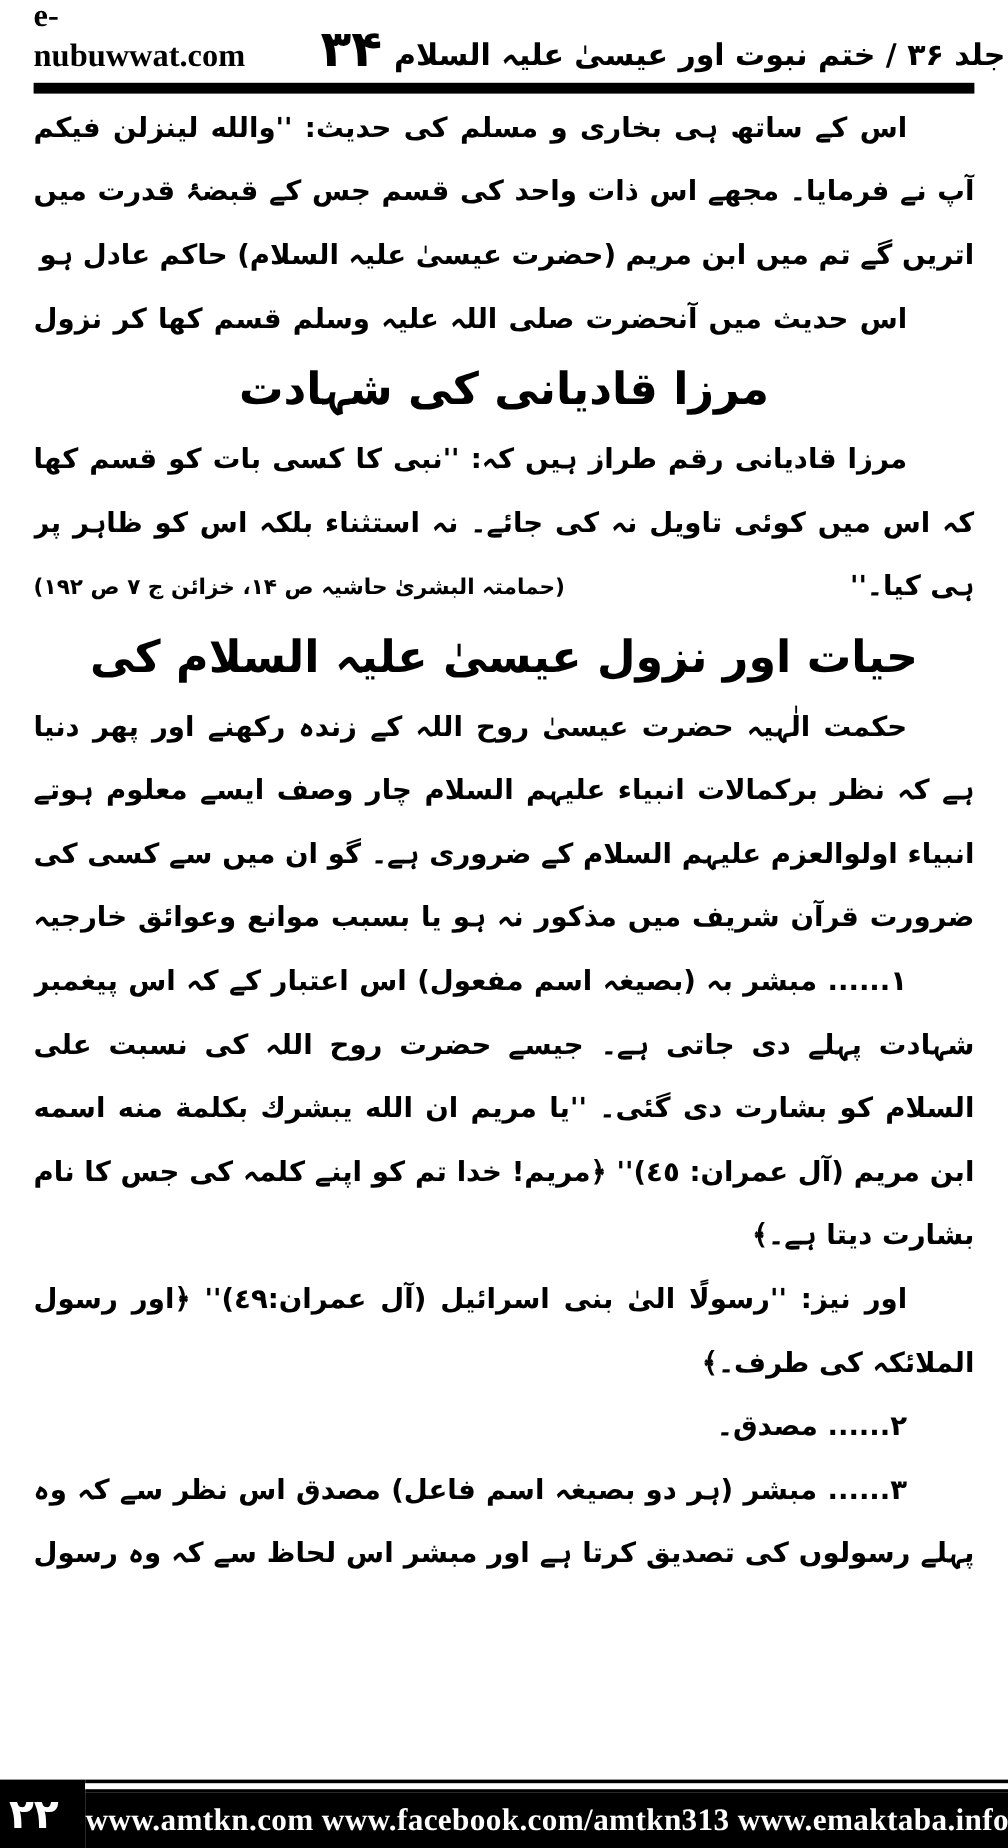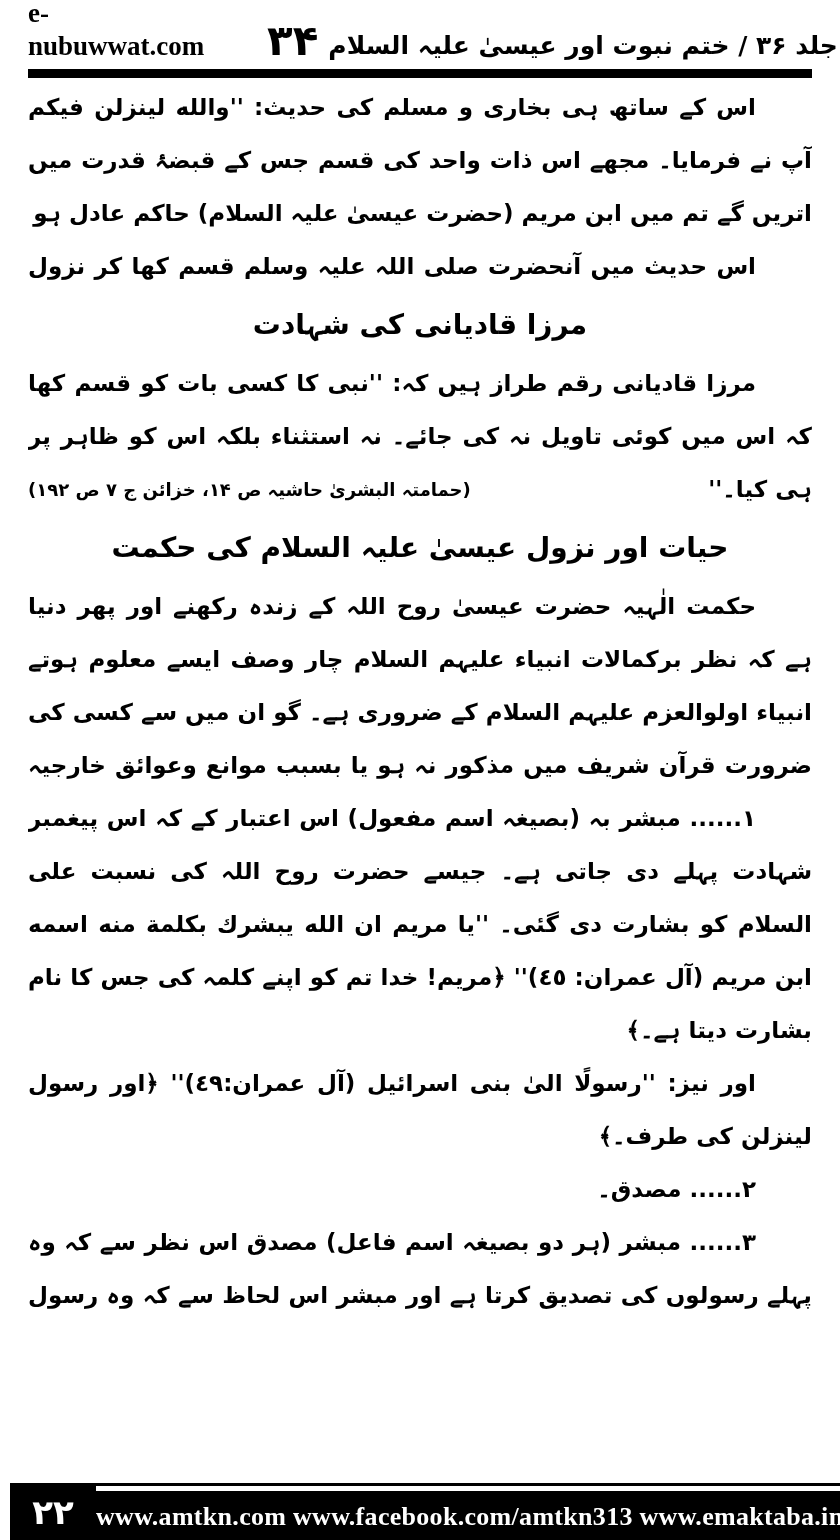--- a/index.html
+++ b/index.html
@@ -38,34 +38,34 @@
     font-weight:bold; font-size:23px;
     height:53px; line-height:53px;
     text-align:right; white-space:nowrap; overflow:hidden;
   }
   .just {
     white-space:normal;
     text-align:justify; text-align-last:justify;
   }
   .ind { padding-right:56px; }
   .heading {
-    direction:rtl; font-weight:bold; font-size:28px;
+    direction:rtl; font-weight:bold; font-size:37px;
     height:64px; line-height:64px; text-align:center;
     margin:0; overflow:hidden;
   }
   .split {
     display:flex; justify-content:space-between; align-items:center;
     direction:rtl; white-space:nowrap;
   }
   .split .cite { font-size:18px; }
 
   
   .ftr {
     position:absolute; left:0; right:16px; bottom:0;
-    height:57px; display:flex; align-items:stretch;
+    height:57px; display:flex; align-items:stretch;justify-content:center;
   }
   .pgbox {
     margin-left:10px; width:86px; background:#000; color:#fff;
     font-weight:bold; font-size:34px;
     display:flex; align-items:center; justify-content:center;
     flex:0 0 auto;
   }
   .fright { flex:1 1 auto; margin-right:8px; display:flex; flex-direction:column; }
   .dlines {
     height:11px; box-sizing:border-box;
@@ -112,21 +112,21 @@
     <div class="ln ind just">حکمت الٰہیہ حضرت عیسیٰ روح اللہ کے زندہ رکھنے اور پھر دنیا میں نازل کرنے میں یہ</div>
     <div class="ln just">ہے کہ نظر برکمالات انبیاء علیہم السلام چار وصف ایسے معلوم ہوتے ہیں۔ جن کا حصول بہ نسبت</div>
     <div class="ln just">انبیاء اولوالعزم علیہم السلام کے ضروری ہے۔ گو ان میں سے کسی کی نسبت کوئی وصف بہ باعث عدم</div>
     <div class="ln just">ضرورت قرآن شریف میں مذکور نہ ہو یا بسبب موانع وعوائق خارجیہ مثل عدم ضرورت ظہور بالفعل</div>
     <div class="ln ind just">۱...... مبشر بہ (بصیغہ اسم مفعول) اس اعتبار کے کہ اس پیغمبر کے ہونے کی</div>
     <div class="ln just">شہادت پہلے دی جاتی ہے۔ جیسے حضرت روح اللہ کی نسبت علی لسان الملائکہ حضرت مریم علیہا</div>
     <div class="ln just">السلام کو بشارت دی گئی۔ ''یا مریم ان الله یبشرك بكلمة منه اسمه المسیح عیسیٰ</div>
     <div class="ln just">ابن مریم (آل عمران: ٤٥)'' ﴿مریم! خدا تم کو اپنے کلمہ کی جس کا نام مسیح عیسیٰ بن مریم ہوگا۔</div>
     <div class="ln">بشارت دیتا ہے۔﴾</div>
     <div class="ln ind just">اور نیز: ''رسولًا الیٰ بنی اسرائیل (آل عمران:٤٩)'' ﴿اور رسول ہوگا بنی</div>
-    <div class="ln">لينزلن کی طرف۔﴾</div>
+    <div class="ln">الملائکہ کی طرف۔﴾</div>
     <div class="ln ind">۲...... مصدق۔</div>
     <div class="ln ind just">۳...... مبشر (ہر دو بصیغہ اسم فاعل) مصدق اس نظر سے کہ وہ رسول اپنے سے</div>
     <div class="ln just">پہلے رسولوں کی تصدیق کرتا ہے اور مبشر اس لحاظ سے کہ وہ رسول کسی دوسرے رسول کے آنے کی</div>
   </div>
 
   <div class="ftr">
     <div class="pgbox">۲۲</div>
     <div class="fright">
       <div class="dlines"></div>
       <div class="fbar">www.amtkn.com www.facebook.com/amtkn313 www.emaktaba.info</div>

